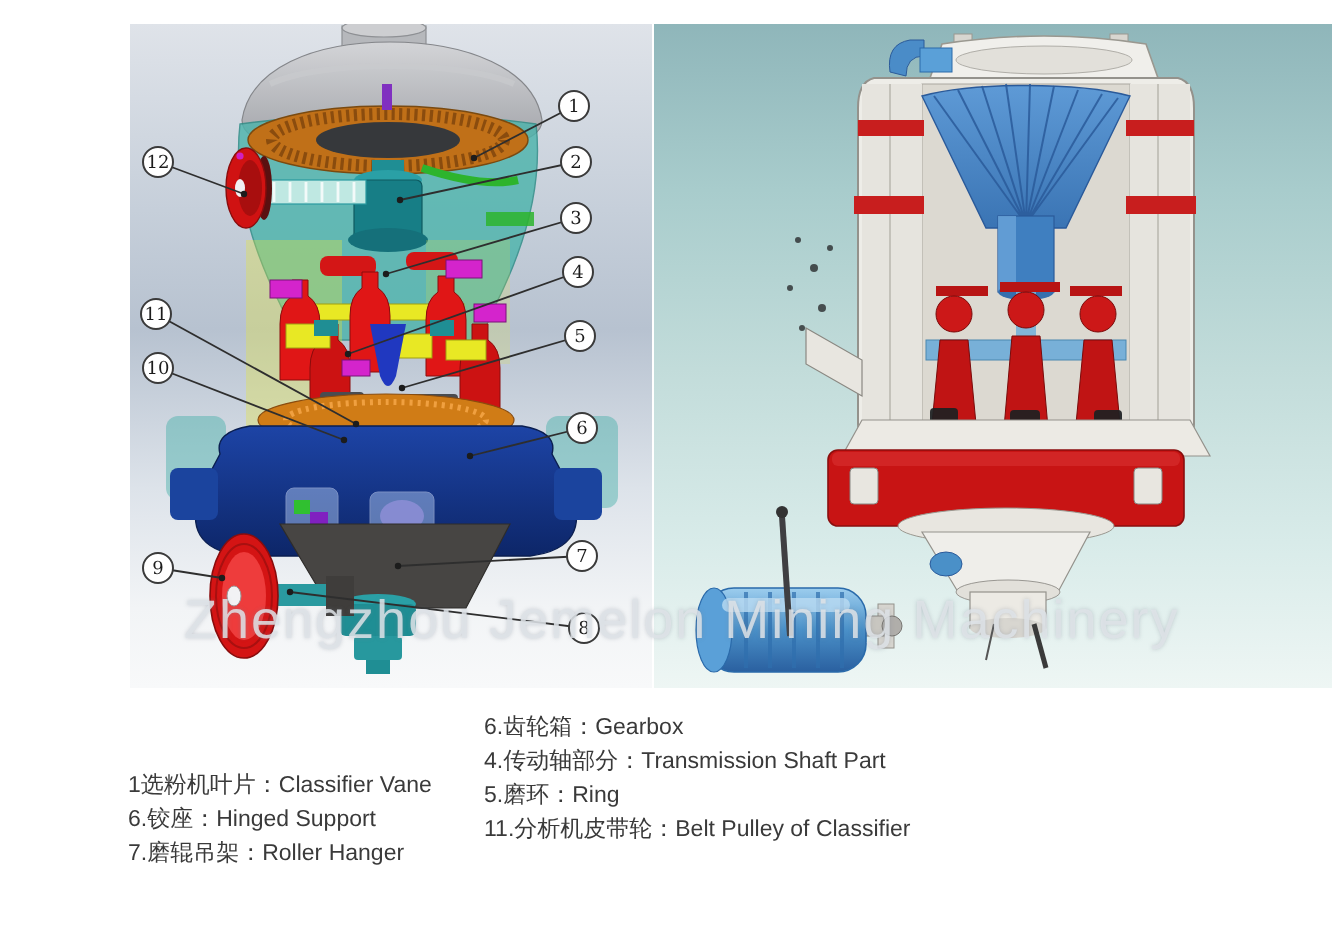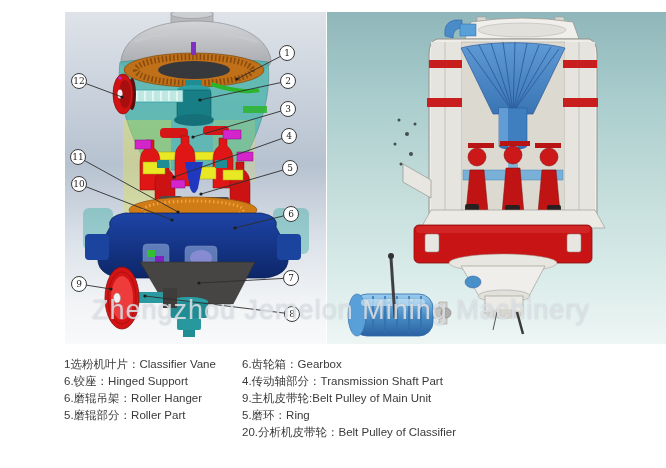--- a/index.html
+++ b/index.html
@@ -14,21 +14,21 @@
   #callout-overlay{position:absolute;left:0;top:0;width:666px;height:350px;pointer-events:none;}
   #callout-overlay line{stroke:#2e2e2e;stroke-width:0.9;}
   #callout-overlay circle.bubble{fill:#ffffff;stroke:#3a3a3a;stroke-width:1;}
   #callout-overlay circle.dot{fill:#1c1c1c;stroke:none;}
   #callout-overlay text{font-family:"DejaVu Serif","Liberation Serif",serif;font-size:9px;fill:#1c1c1c;
     text-anchor:middle;}
   .watermark{position:absolute;left:92px;top:295px;width:560px;font-size:27px;letter-spacing:1px;
     color:rgba(222,227,232,0.85);text-shadow:0 0 2px rgba(120,130,142,0.35);white-space:nowrap;}
   .legend{position:absolute;left:0;top:354px;width:666px;color:#3a3a3a;font-size:11.5px;}
   .legend-col{position:absolute;top:2px;}
-  .legend-col-left{left:64px;}
+  .legend-col-left{left:64px;margin-top:29px;}
   .legend-col-right{left:242px;}
   .legend-line{height:17px;line-height:17px;white-space:nowrap;}
 </style>
 </head>
 <body>
 
 <div class="canvas">
 
   <div class="fig fig-left">
     <svg viewBox="0 0 261 332">
@@ -339,25 +339,23 @@
         <text x="79" y="84">12</text>
       </g>
     </svg>
 
   <div class="watermark">Zhengzhou Jemelon Mining Machinery</div>
 
   <div class="legend">
     <div class="legend-col legend-col-left">
         <div class="legend-line">1选粉机叶片：Classifier Vane</div>
         <div class="legend-line">6.铰座：Hinged Support</div>
-        <div class="legend-line">6.磨辊吊架：Roller Hanger</div>
-        <div class="legend-line">5.磨辊部分：Roller Part</div>
+        <div class="legend-line">7.磨辊吊架：Roller Hanger</div>
       </div>
     <div class="legend-col legend-col-right">
         <div class="legend-line">6.齿轮箱：Gearbox</div>
         <div class="legend-line">4.传动轴部分：Transmission Shaft Part</div>
-        <div class="legend-line">9.主机皮带轮:Belt Pulley of Main Unit</div>
         <div class="legend-line">5.磨环：Ring</div>
-        <div class="legend-line">20.分析机皮带轮：Belt Pulley of Classifier</div>
+        <div class="legend-line">11.分析机皮带轮：Belt Pulley of Classifier</div>
       </div>
   </div>
 
 </div>
 
 </body></html>

